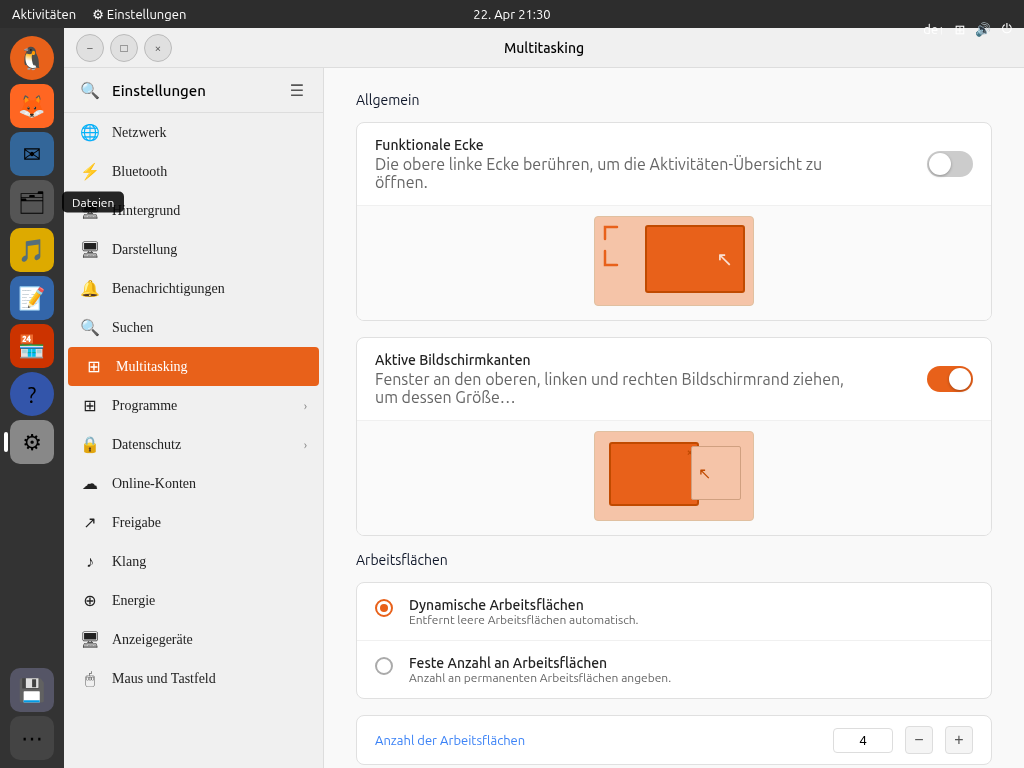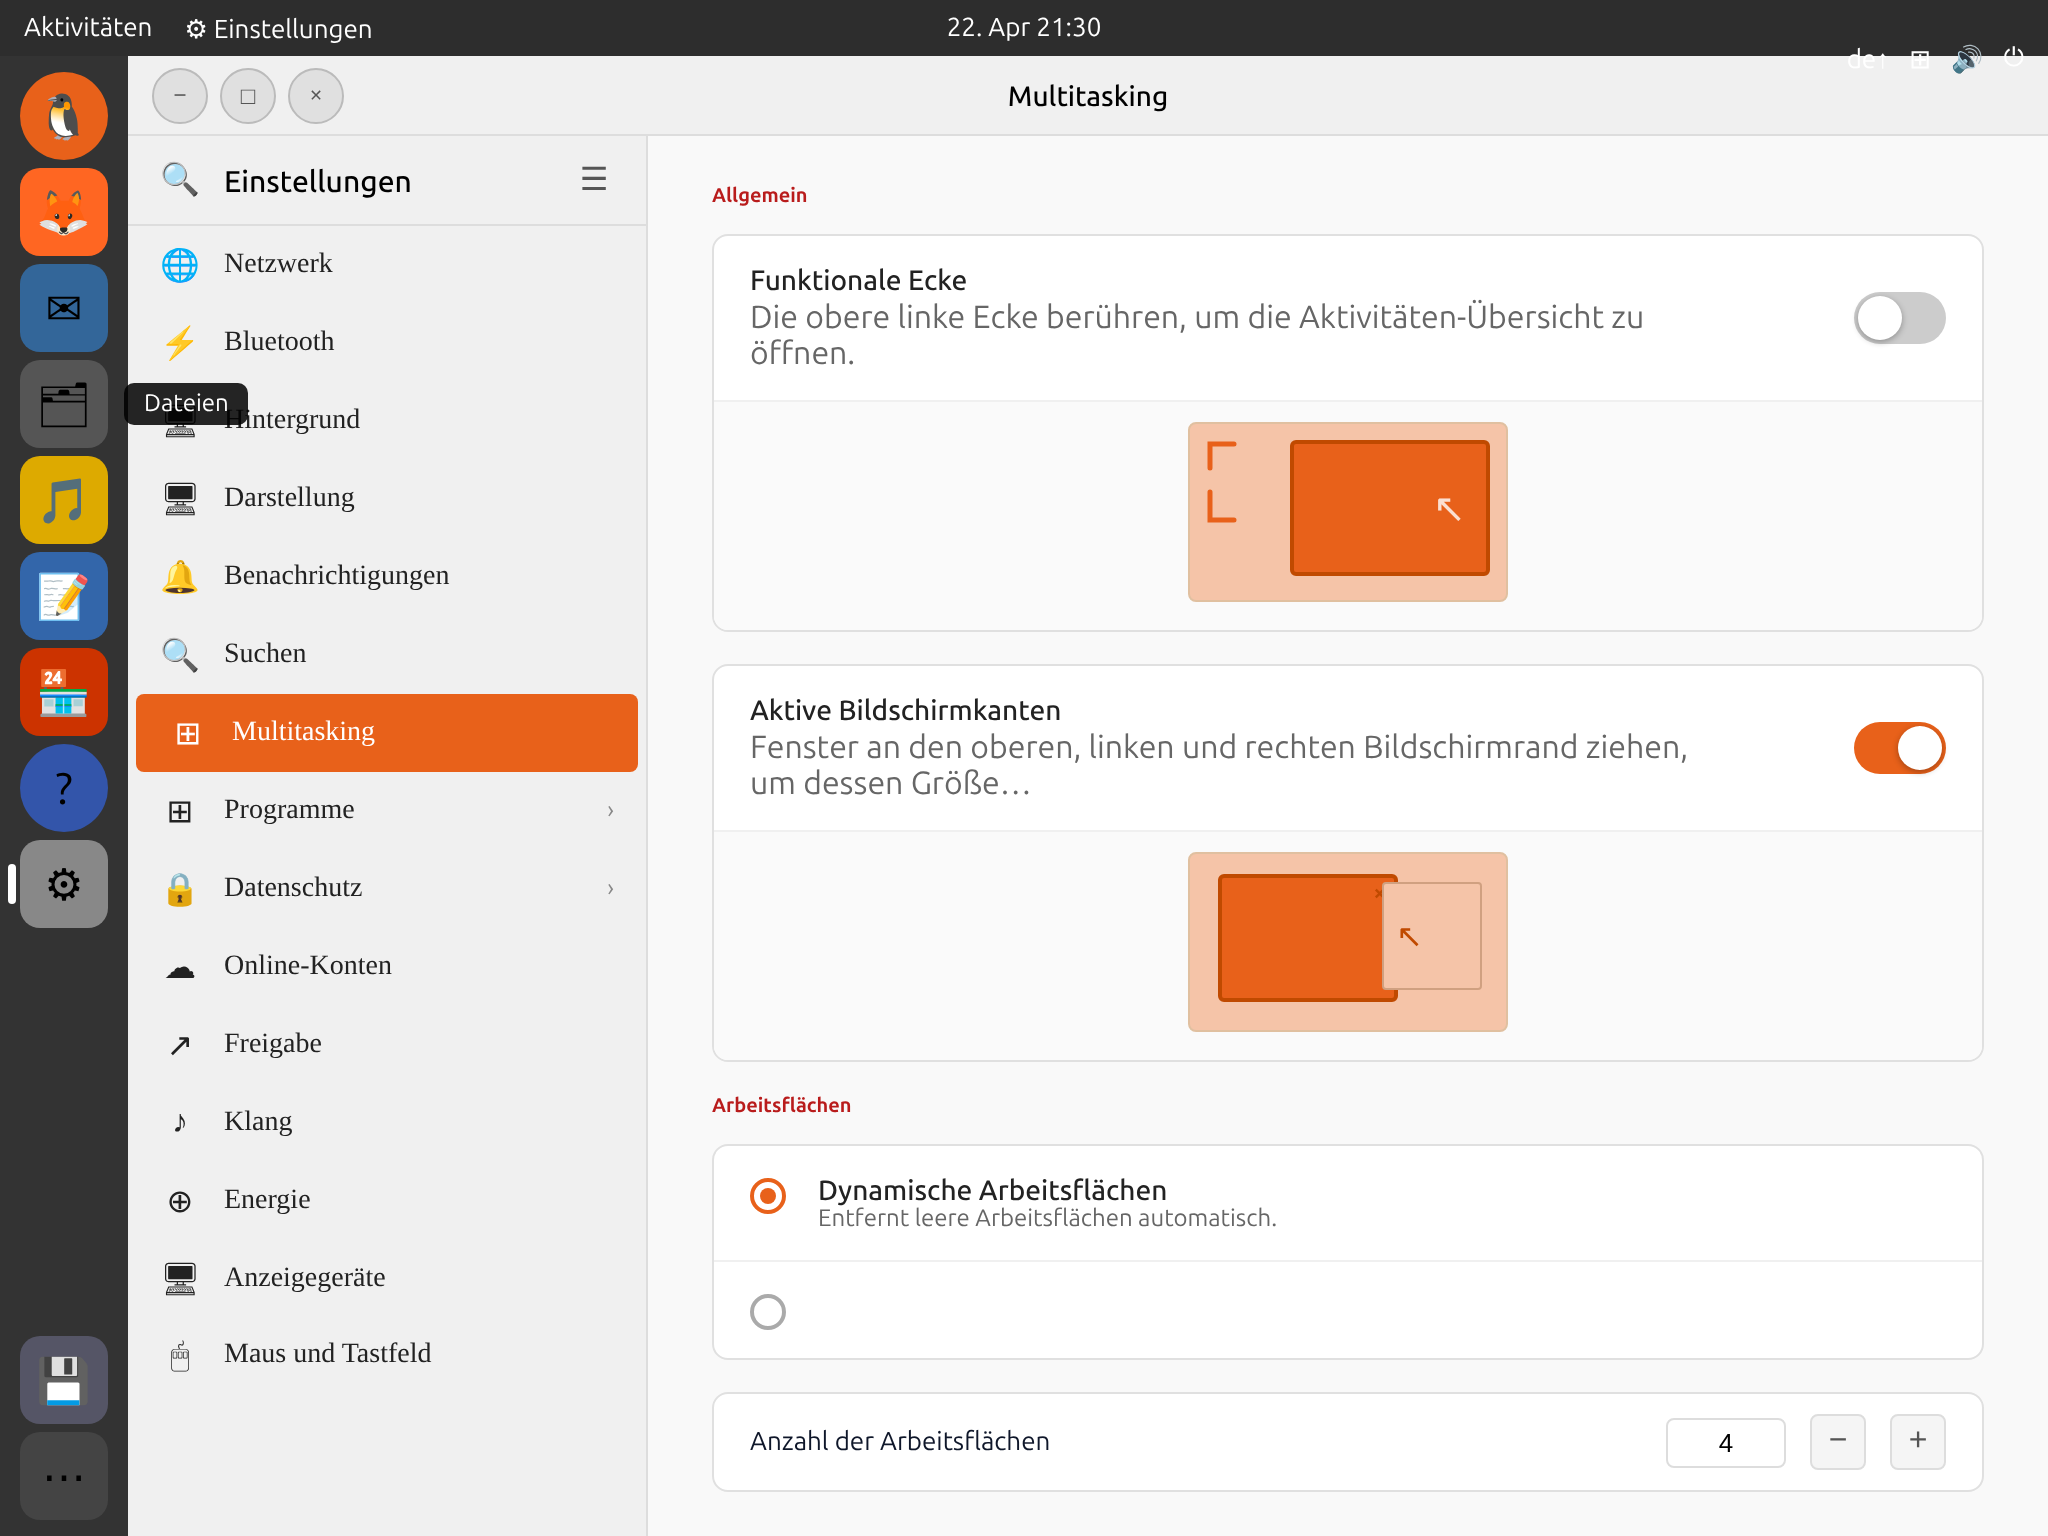--- a/index.html
+++ b/index.html
@@ -174,23 +174,23 @@
     .sidebar-item-arrow { font-size: 12px; color: #888; }
 
     
     .content {
       flex: 1;
       overflow-y: auto;
       padding: 24px 32px;
       background: #f9f9f9;
     }
     .section-title {
-      font-size: 10px;
-      font-weight: 700;
-      color: #b91c1c;
+      font-size: 14px;
+      font-weight: 400;
+      color: #0f172a;
       margin-bottom: 14px;
     }
     .card {
       background: #fff;
       border-radius: 8px;
       border: 1px solid #e0e0e0;
       margin-bottom: 16px;
       overflow: hidden;
     }
     .card-row {
@@ -321,21 +321,21 @@
 
     .counter-row {
       padding: 10px 18px;
       display: flex;
       align-items: center;
       gap: 12px;
       background: #fff;
       border-radius: 8px;
       border: 1px solid #e0e0e0;
     }
-    .counter-label { flex: 1; font-size: 13px; color: #0f172a; }
+    .counter-label { flex: 1; font-size: 13px; color: #3b82f6; }
     .counter-input {
       width: 60px;
       text-align: center;
       border: 1px solid #ddd;
       border-radius: 4px;
       padding: 4px 8px;
       font-size: 13px;
       background: #fff;
     }
     .counter-btn {
@@ -548,20 +548,24 @@
       <div class="radio-card">
         <div class="radio-row">
           <div class="radio-btn checked"></div>
           <div>
             <div class="radio-text-title">Dynamische Arbeitsflächen</div>
             <div class="radio-text-desc">Entfernt leere Arbeitsflächen automatisch.</div>
           </div>
         </div>
         <div class="radio-row">
           <div class="radio-btn"></div>
+          <div>
+            <div class="radio-text-title">Feste Anzahl an Arbeitsflächen</div>
+            <div class="radio-text-desc">Anzahl an permanenten Arbeitsflächen angeben.</div>
+          </div>
         </div>
       </div>
 
       <div class="counter-row">
         <span class="counter-label">Anzahl der Arbeitsflächen</span>
         <input class="counter-input" type="text" value="4" style="">
         <button class="counter-btn">−</button>
         <button class="counter-btn">+</button>
       </div>
     </div>

